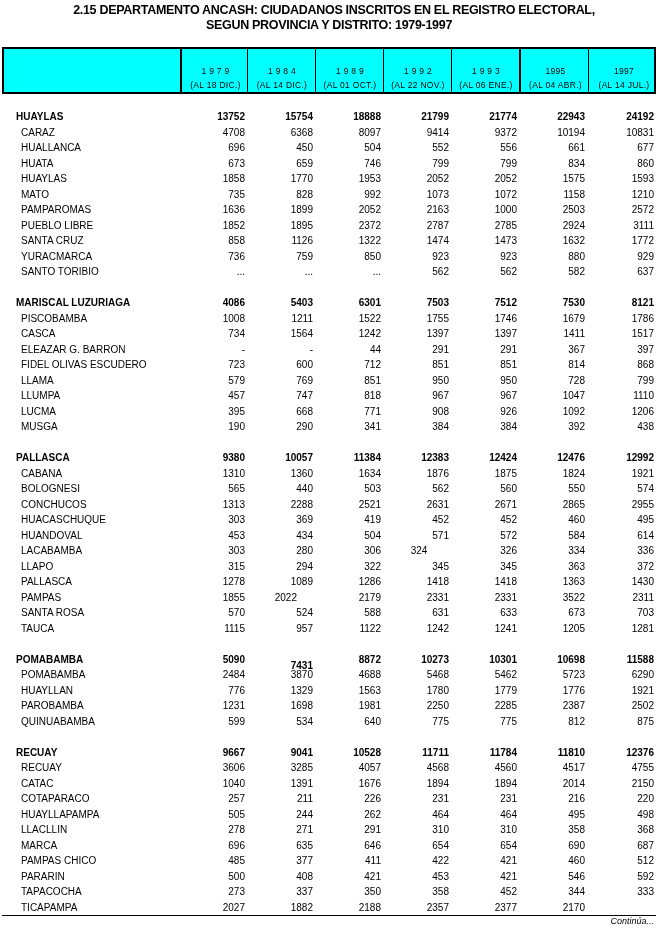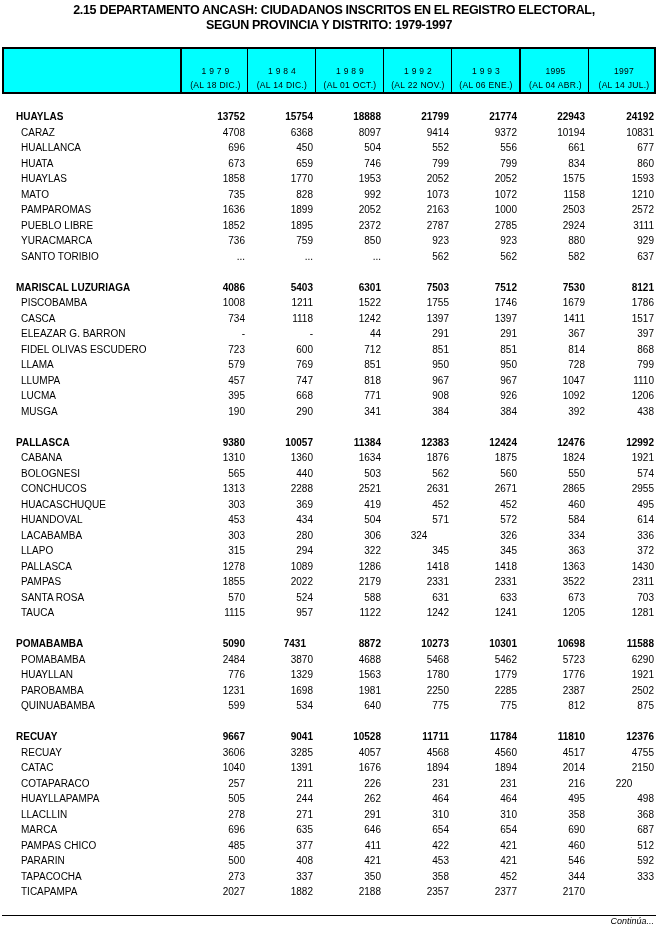--- a/index.html
+++ b/index.html
@@ -141,20 +141,30 @@
       <span class="name">PUEBLO LIBRE</span>
       <span class="val" style="left: 185px;">1852</span>
       <span class="val" style="left: 253px;">1895</span>
       <span class="val" style="left: 321px;">2372</span>
       <span class="val" style="left: 389px;">2787</span>
       <span class="val" style="left: 457px;">2785</span>
       <span class="val" style="left: 525px;">2924</span>
       <span class="val" style="left: 594px;">3111</span>
     </div>
     <div class="row dist">
+      <span class="name">SANTA CRUZ</span>
+      <span class="val" style="left: 185px;">858</span>
+      <span class="val" style="left: 253px;">1126</span>
+      <span class="val" style="left: 321px;">1322</span>
+      <span class="val" style="left: 389px;">1474</span>
+      <span class="val" style="left: 457px;">1473</span>
+      <span class="val" style="left: 525px;">1632</span>
+      <span class="val" style="left: 594px;">1772</span>
+    </div>
+    <div class="row dist">
       <span class="name">YURACMARCA</span>
       <span class="val" style="left: 185px;">736</span>
       <span class="val" style="left: 253px;">759</span>
       <span class="val" style="left: 321px;">850</span>
       <span class="val" style="left: 389px;">923</span>
       <span class="val" style="left: 457px;">923</span>
       <span class="val" style="left: 525px;">880</span>
       <span class="val" style="left: 594px;">929</span>
     </div>
     <div class="row dist">
@@ -184,21 +194,21 @@
       <span class="val" style="left: 253px;">1211</span>
       <span class="val" style="left: 321px;">1522</span>
       <span class="val" style="left: 389px;">1755</span>
       <span class="val" style="left: 457px;">1746</span>
       <span class="val" style="left: 525px;">1679</span>
       <span class="val" style="left: 594px;">1786</span>
     </div>
     <div class="row dist">
       <span class="name">CASCA</span>
       <span class="val" style="left: 185px;">734</span>
-      <span class="val" style="left: 253px;">1118</span>
+      <span class="val" style="left: 253px;">1564</span>
       <span class="val" style="left: 321px;">1242</span>
       <span class="val" style="left: 389px;">1397</span>
       <span class="val" style="left: 457px;">1397</span>
       <span class="val" style="left: 525px;">1411</span>
       <span class="val" style="left: 594px;">1517</span>
     </div>
     <div class="row dist">
       <span class="name">ELEAZAR G. BARRON</span>
       <span class="val" style="left: 185px;">-</span>
       <span class="val" style="left: 253px;">-</span>
@@ -345,21 +355,21 @@
       <span class="val" style="left: 253px;">1089</span>
       <span class="val" style="left: 321px;">1286</span>
       <span class="val" style="left: 389px;">1418</span>
       <span class="val" style="left: 457px;">1418</span>
       <span class="val" style="left: 525px;">1363</span>
       <span class="val" style="left: 594px;">1430</span>
     </div>
     <div class="row dist">
       <span class="name">PAMPAS</span>
       <span class="val" style="left: 185px;">1855</span>
-      <span class="val" style="left: 253px;">2022</span>
+      <span class="val" style="left: 237px;">2022</span>
       <span class="val" style="left: 321px;">2179</span>
       <span class="val" style="left: 389px;">2331</span>
       <span class="val" style="left: 457px;">2331</span>
       <span class="val" style="left: 525px;">3522</span>
       <span class="val" style="left: 594px;">2311</span>
     </div>
     <div class="row dist">
       <span class="name">SANTA ROSA</span>
       <span class="val" style="left: 185px;">570</span>
       <span class="val" style="left: 253px;">524</span>
@@ -376,21 +386,21 @@
       <span class="val" style="left: 321px;">1122</span>
       <span class="val" style="left: 389px;">1242</span>
       <span class="val" style="left: 457px;">1241</span>
       <span class="val" style="left: 525px;">1205</span>
       <span class="val" style="left: 594px;">1281</span>
     </div>
     <div class="row gap"></div>
     <div class="row prov">
       <span class="name">POMABAMBA</span>
       <span class="val" style="left: 185px;">5090</span>
-      <span class="val" style="left: 246px;">7431</span>
+      <span class="val" style="left: 253px; margin-top: 6px;">7431</span>
       <span class="val" style="left: 321px;">8872</span>
       <span class="val" style="left: 389px;">10273</span>
       <span class="val" style="left: 457px;">10301</span>
       <span class="val" style="left: 525px;">10698</span>
       <span class="val" style="left: 594px;">11588</span>
     </div>
     <div class="row dist">
       <span class="name">POMABAMBA</span>
       <span class="val" style="left: 185px;">2484</span>
       <span class="val" style="left: 253px;">3870</span>
@@ -462,21 +472,21 @@
       <span class="val" style="left: 594px;">2150</span>
     </div>
     <div class="row dist">
       <span class="name">COTAPARACO</span>
       <span class="val" style="left: 185px;">257</span>
       <span class="val" style="left: 253px;">211</span>
       <span class="val" style="left: 321px;">226</span>
       <span class="val" style="left: 389px;">231</span>
       <span class="val" style="left: 457px;">231</span>
       <span class="val" style="left: 525px;">216</span>
-      <span class="val" style="left: 594px; text-align: center;">220</span>
+      <span class="val" style="left: 594px;">220</span>
     </div>
     <div class="row dist">
       <span class="name">HUAYLLAPAMPA</span>
       <span class="val" style="left: 185px;">505</span>
       <span class="val" style="left: 253px;">244</span>
       <span class="val" style="left: 321px;">262</span>
       <span class="val" style="left: 389px;">464</span>
       <span class="val" style="left: 457px;">464</span>
       <span class="val" style="left: 525px;">495</span>
       <span class="val" style="left: 594px;">498</span>

